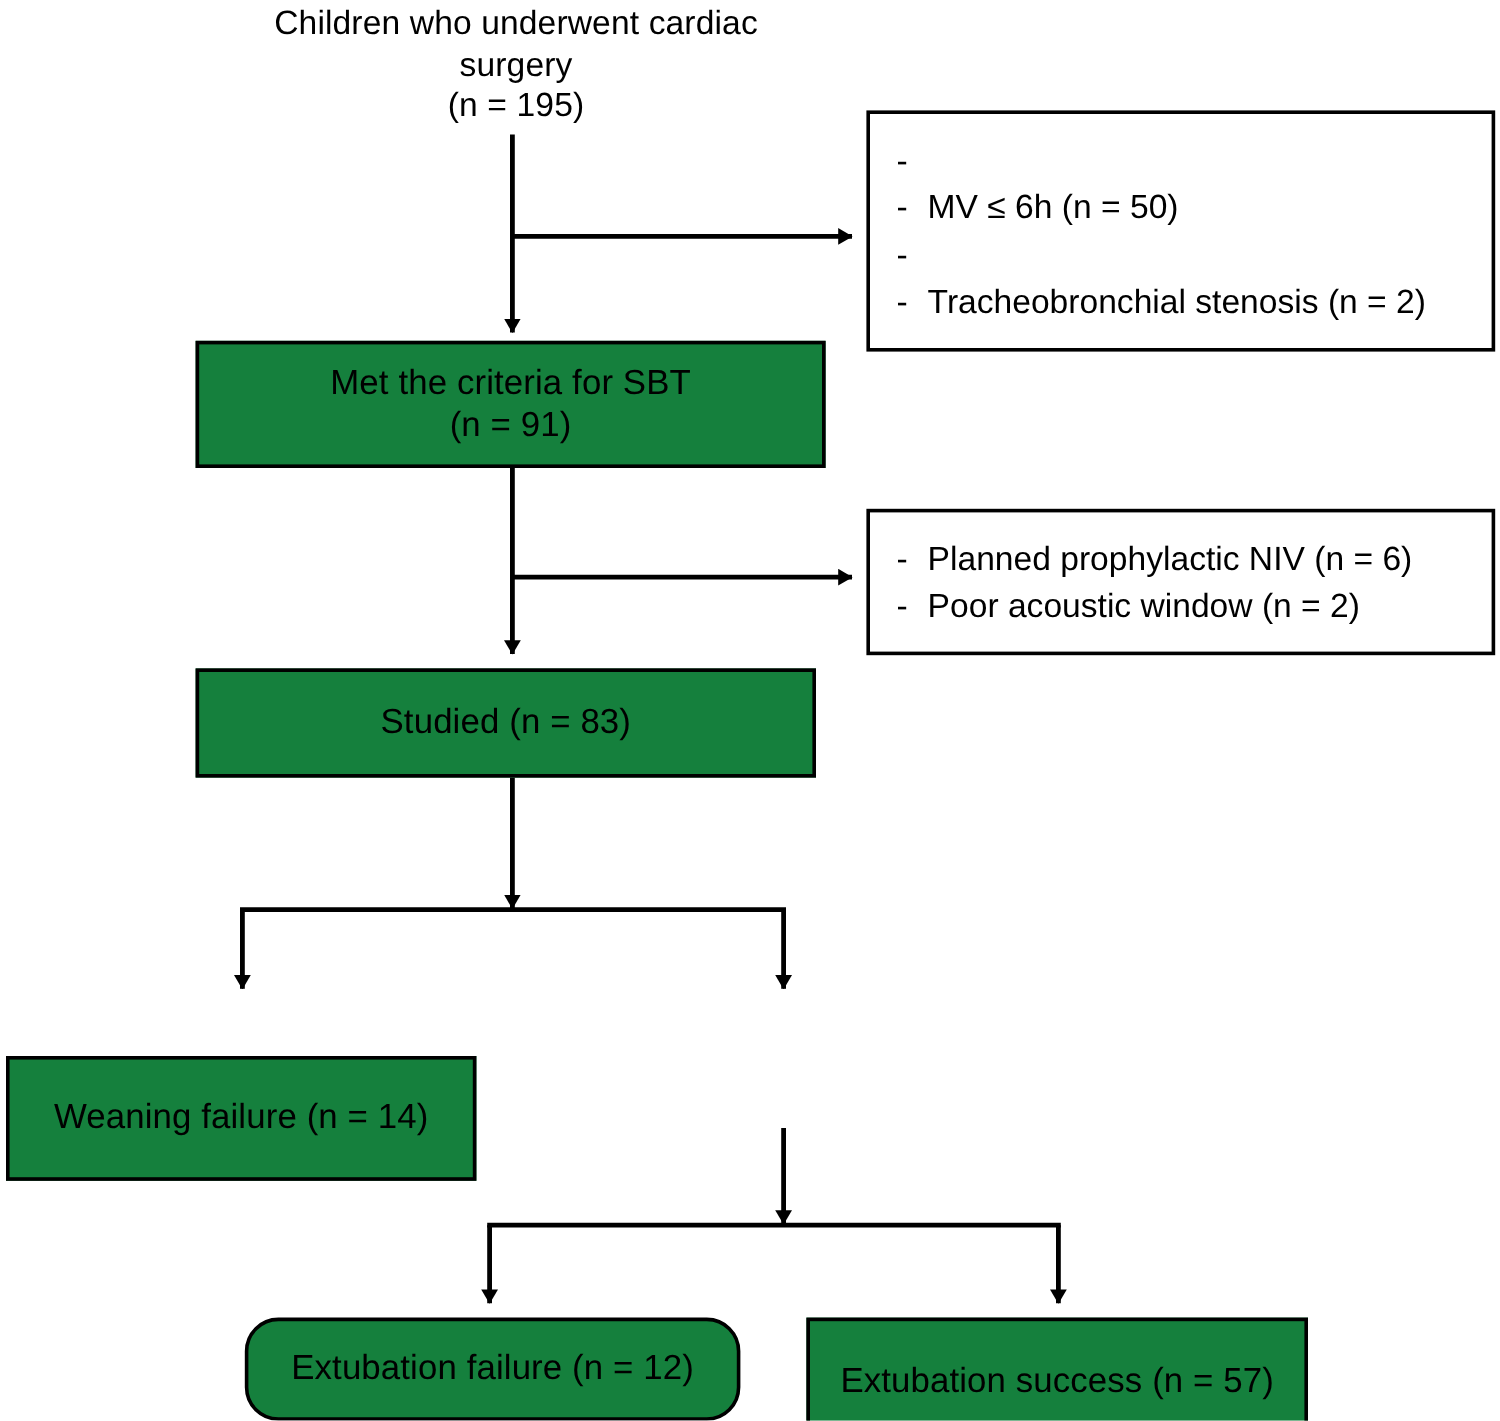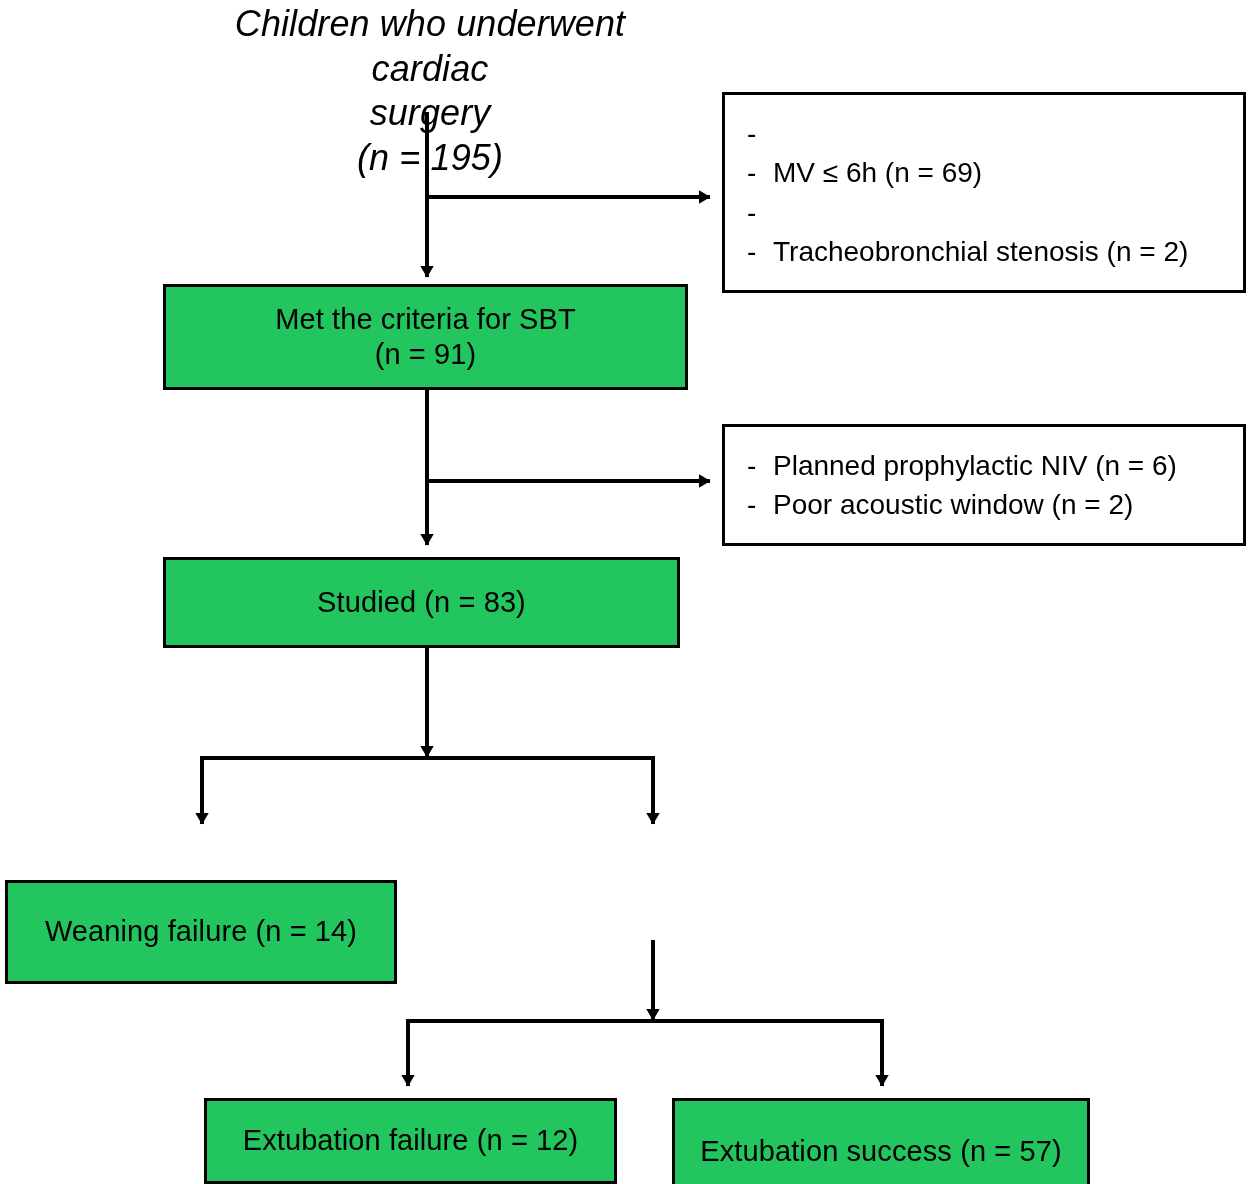--- a/index.html
+++ b/index.html
@@ -23,42 +23,41 @@
     position: absolute;
     left: 0;
     top: 0;
     width: 1250px;
     height: 1184px;
   }
   .node-box {
     position: absolute;
     box-sizing: border-box;
     border: 3px solid #000000;
-    background: #22c55e;
+    background: #15803d;
     display: flex;
     align-items: center;
     justify-content: center;
     text-align: center;
   }
   .node-text {
     font-size: 29px;
     line-height: 1.22;
     letter-spacing: 0.1px;
     white-space: pre-line;
     color: #000000;
   }
   .node-free {
     position: absolute;
     text-align: center;
     box-sizing: border-box;
   }
   .node-free .node-text {
-    font-size: 36px;
+    font-size: 28px;
     line-height: 1.24;
-    font-style: italic;
   }
   .excl-box {
     position: absolute;
     box-sizing: border-box;
     border: 3px solid #000000;
     background: #ffffff;
     display: flex;
     flex-direction: column;
     justify-content: center;
   }
@@ -134,21 +133,21 @@
 (n = 195)</div>
   </div>
 
   <div class="excl-box" style="left:722px; top:92px; width:524px; height:201px;">
     <ul class="excl-list">
       <li class="excl-item">
         <span class="excl-dash">-</span>
       </li>
       <li class="excl-item">
         <span class="excl-dash">-</span>
-        <span class="excl-label">MV ≤ 6h (n = 69)</span>
+        <span class="excl-label">MV ≤ 6h (n = 50)</span>
       </li>
       <li class="excl-item">
         <span class="excl-dash">-</span>
       </li>
       <li class="excl-item">
         <span class="excl-dash">-</span>
         <span class="excl-label">Tracheobronchial stenosis (n = 2)</span>
       </li>
     </ul>
   </div>
@@ -173,21 +172,21 @@
 
   <div class="node-box" style="left:163px; top:557px; width:517px; height:91px;">
     <div class="node-text">Studied (n = 83)</div>
   </div>
 
   <div class="node-box" style="left:5px; top:836px; width:392px; height:104px;margin-top:44px;">
     <div class="node-text">Weaning failure (n = 14)</div>
   </div>
 
 
-  <div class="node-box" style="left:204px; top:1098px; width:413px; height:86px;">
+  <div class="node-box" style="left:204px; top:1098px; width:413px; height:86px;border-radius:28px;">
     <div class="node-text">Extubation failure (n = 12)</div>
   </div>
 
   <div class="node-box" style="left:672px; top:1098px; width:418px; height:108px;">
     <div class="node-text">Extubation success (n = 57)</div>
   </div>
 
 </div>
 
 </body></html>

